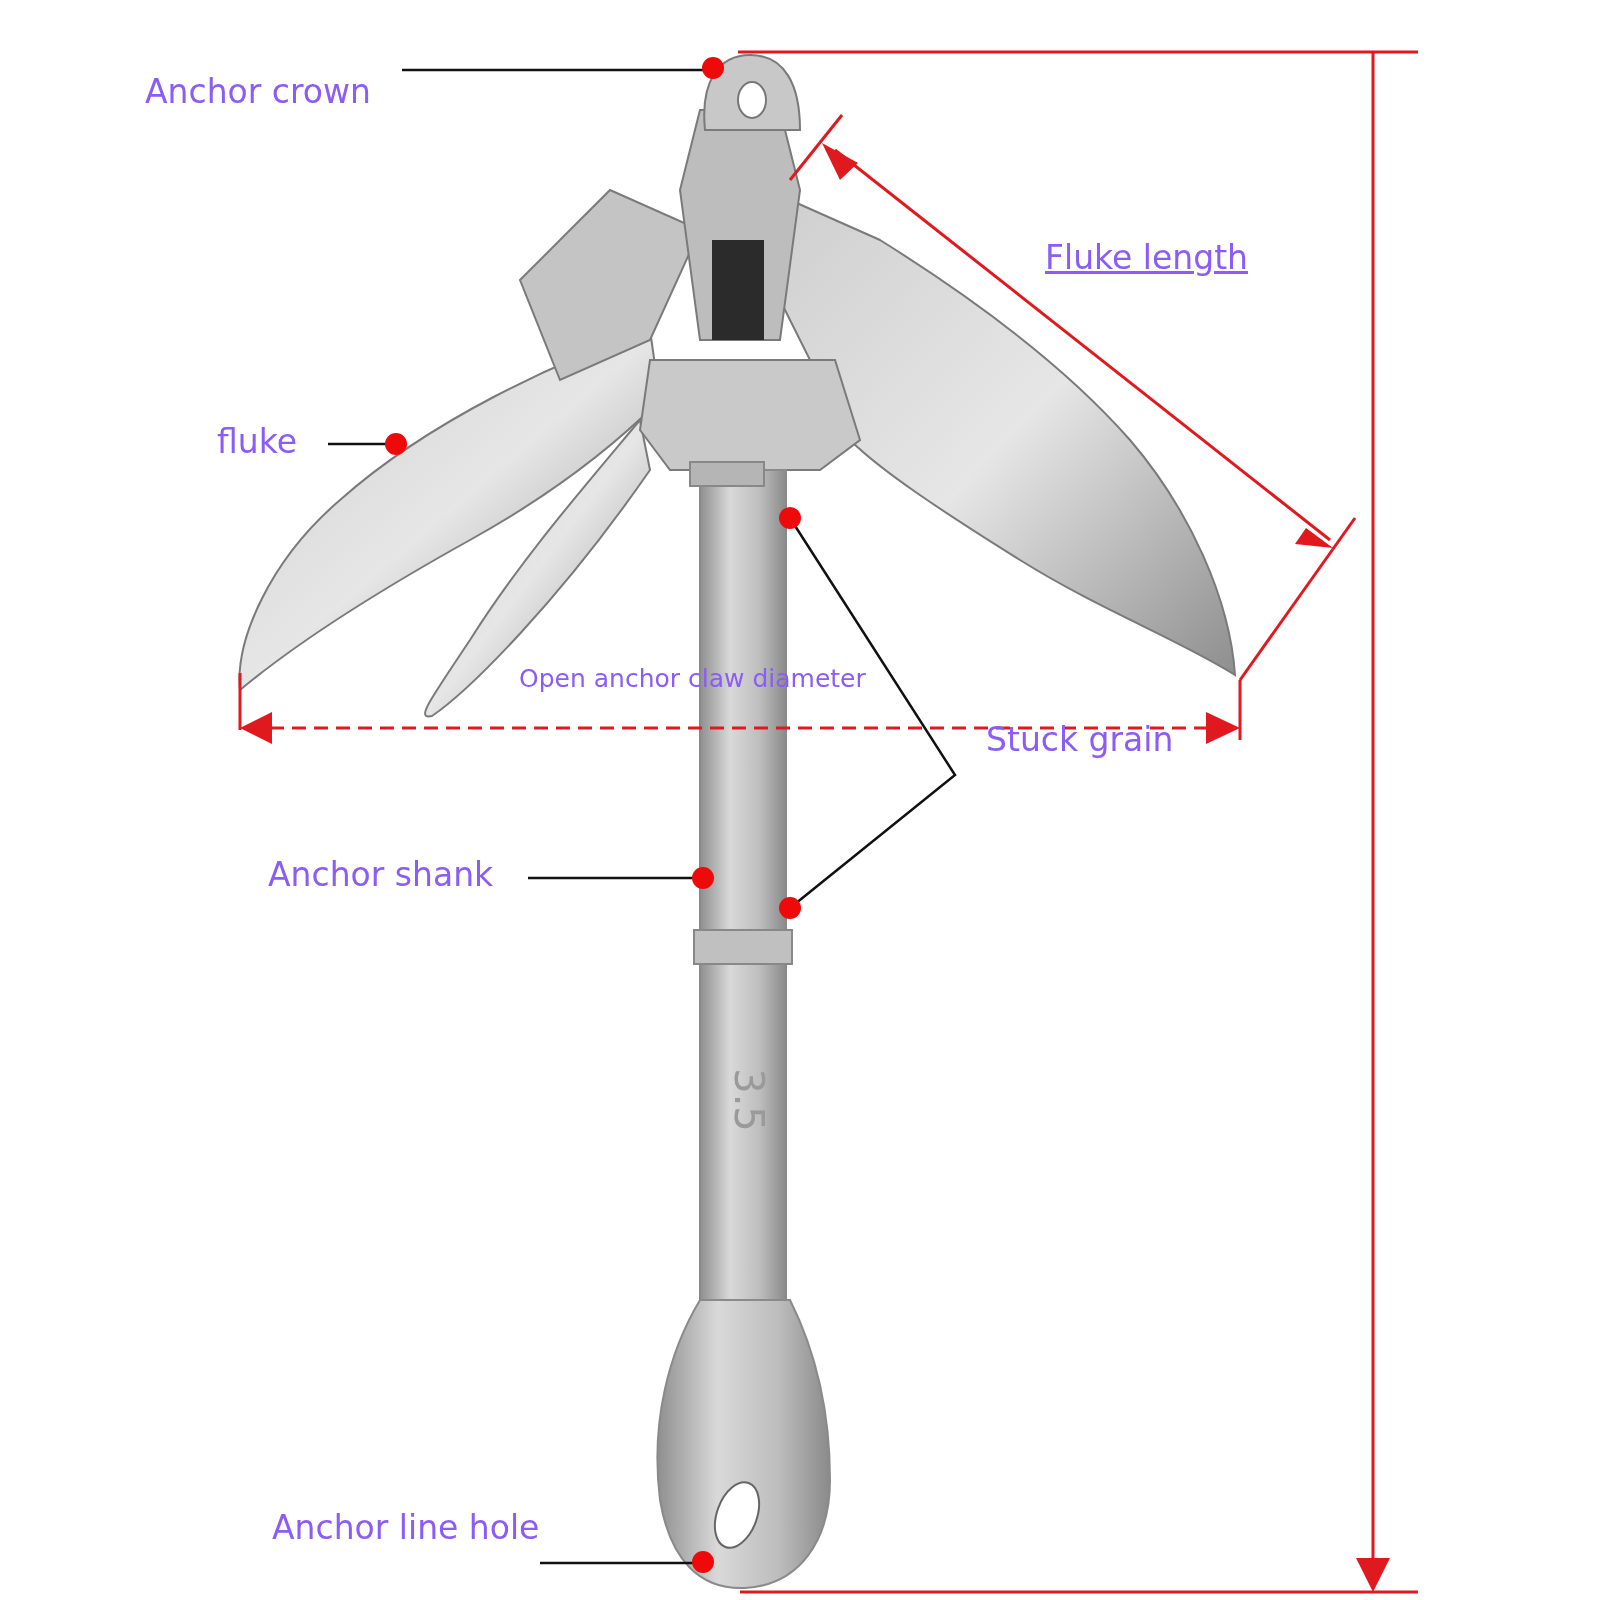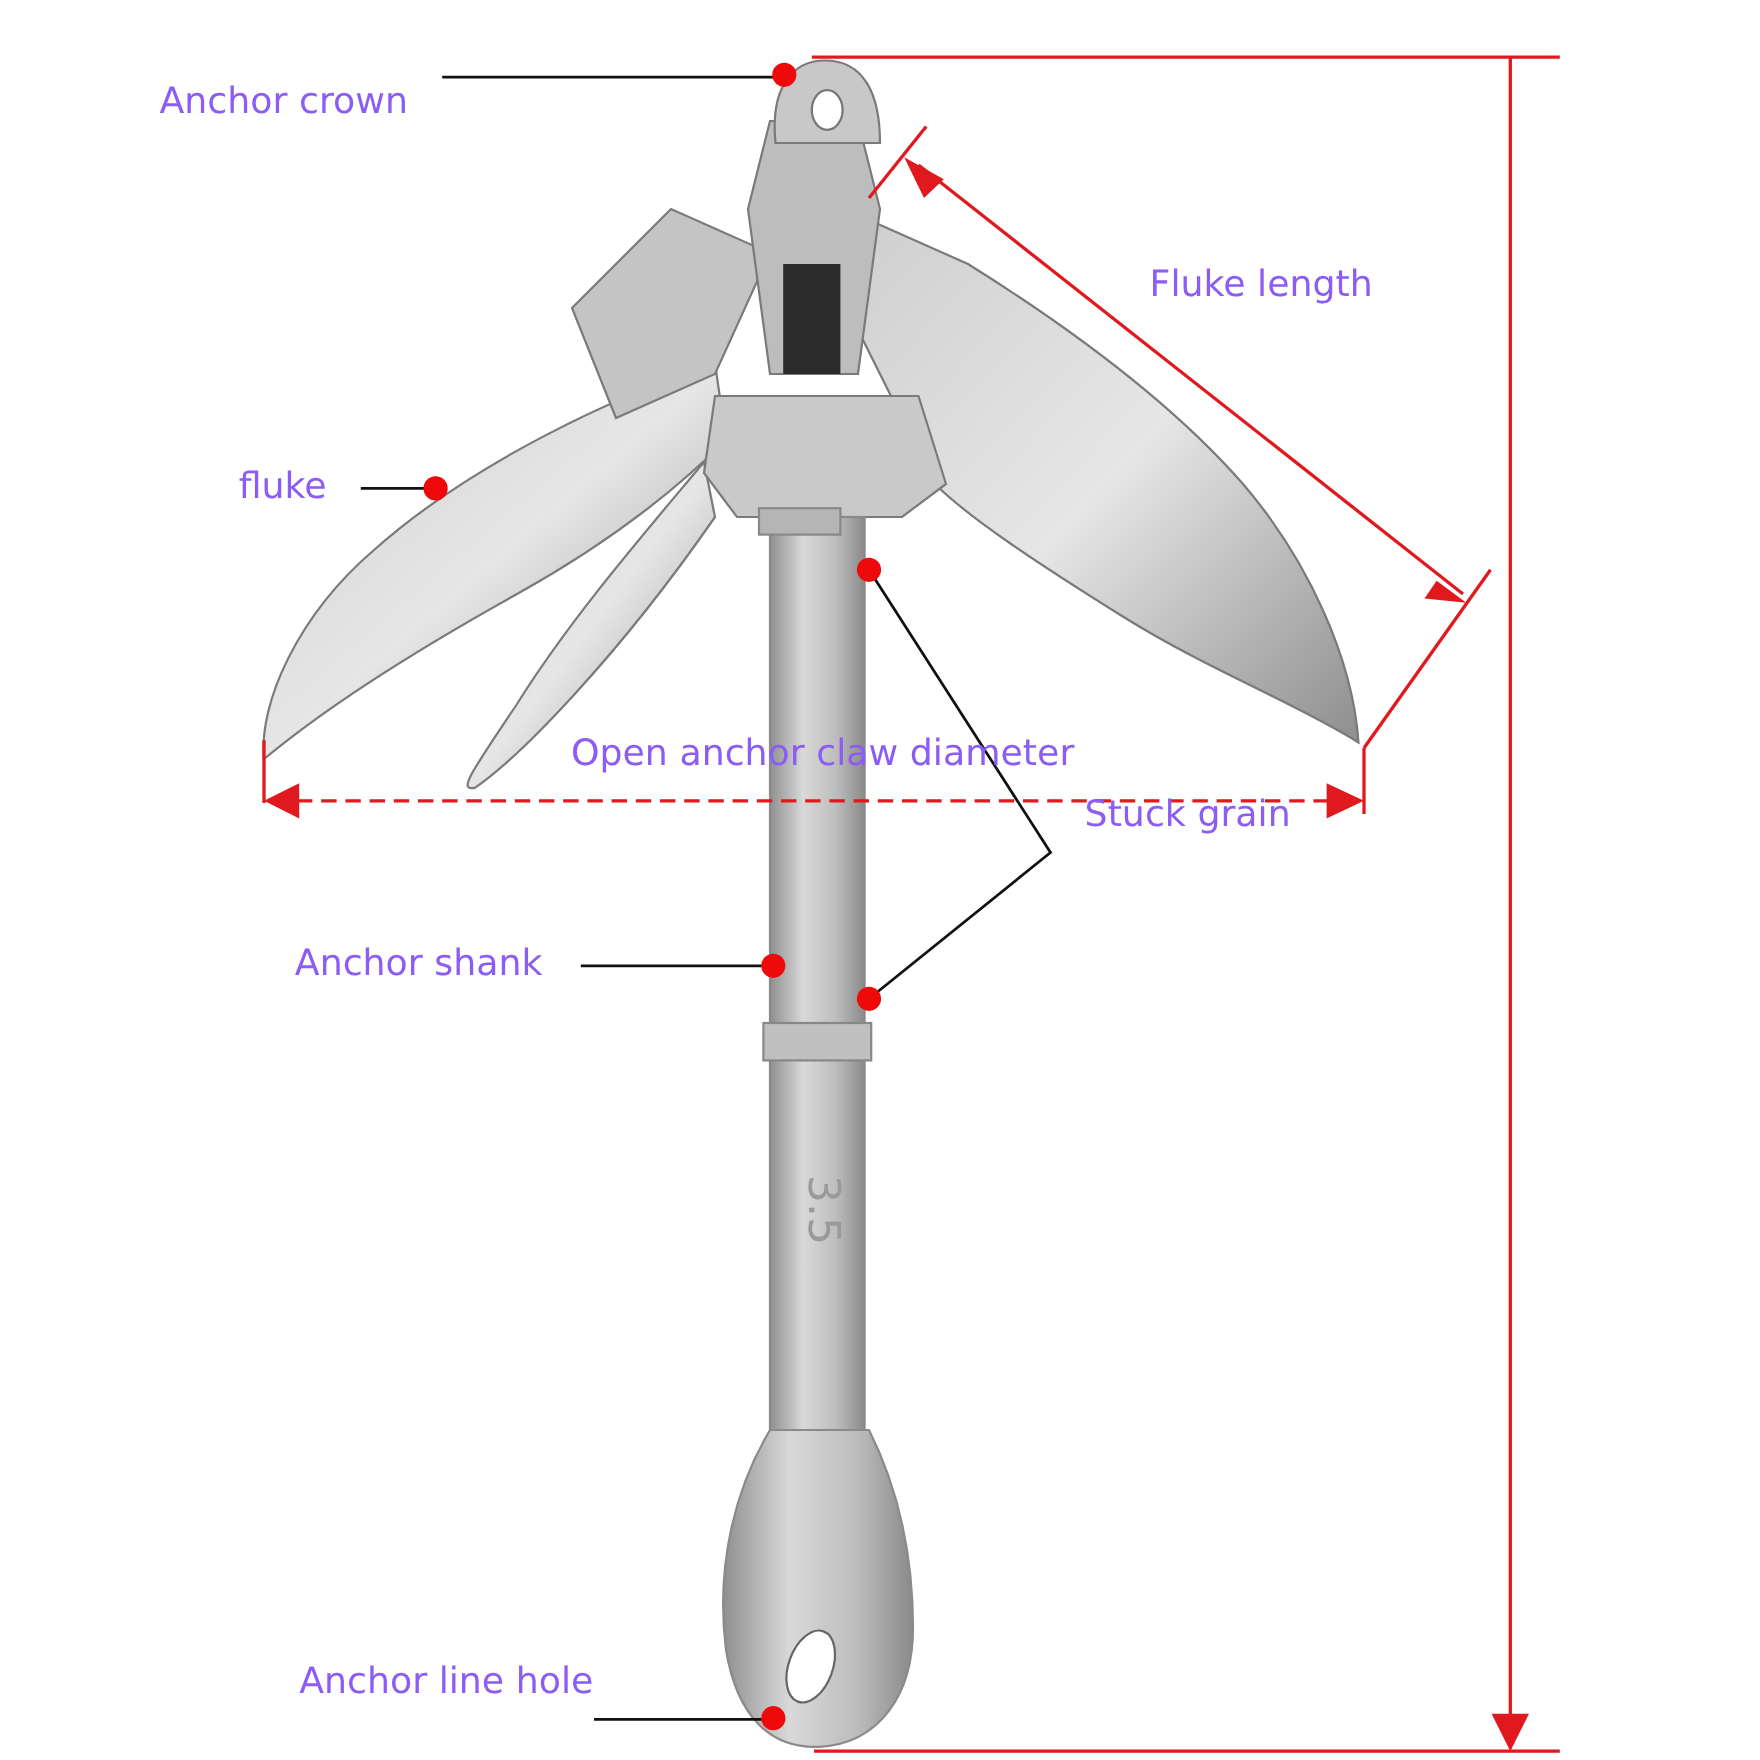--- a/index.html
+++ b/index.html
@@ -1,20 +1,20 @@
 <!DOCTYPE html>
 <html><head>
 <meta charset="utf-8">
 <style>
   html, body { margin:0; padding:0; background:#ffffff; }
   body { width:1600px; height:1600px; position:relative; overflow:hidden; font-family:"DejaVu Sans", sans-serif; }
   svg.art { position:absolute; left:0; top:0; width:1600px; height:1600px; }
   .lbl { position:absolute; color:#8b5cf6; white-space:nowrap; font-family:"DejaVu Sans", sans-serif; }
   .lbl.big { font-size:33px; }
-  .lbl.small { font-size:33px; }
+  .lbl.small { font-size:25px; }
 </style>
 </head>
 <body>
 
 <svg class="art" viewBox="0 0 1600 1600">
   <defs>
     <linearGradient id="metal" x1="0" x2="1" y1="0" y2="0">
       <stop offset="0" stop-color="#8f8f8f"></stop>
       <stop offset="0.35" stop-color="#d9d9d9"></stop>
       <stop offset="0.7" stop-color="#bdbdbd"></stop>
@@ -92,18 +92,18 @@
     <circle cx="713" cy="68" r="11"></circle>
     <circle cx="396" cy="444" r="11"></circle>
     <circle cx="790" cy="518" r="11"></circle>
     <circle cx="703" cy="878" r="11"></circle>
     <circle cx="790" cy="908" r="11"></circle>
     <circle cx="703" cy="1562" r="11"></circle>
   </g>
 </svg>
 
 <div class="lbl big" style="left:145px; top:72px;">Anchor crown</div>
-<div class="lbl big" style="left:1045px; top:238px;">Fluke length</div>
+<div class="lbl big" style="left:1045px; top:238px;text-decoration:underline;">Fluke length</div>
 <div class="lbl big" style="left:217px; top:422px;">fluke</div>
 <div class="lbl small" style="left:519px; top:664px;">Open anchor claw diameter</div>
 <div class="lbl big" style="left:986px; top:720px;">Stuck grain</div>
 <div class="lbl big" style="left:268px; top:855px;">Anchor shank</div>
 <div class="lbl big" style="left:272px; top:1508px;">Anchor line hole</div>
 
 </body></html>

